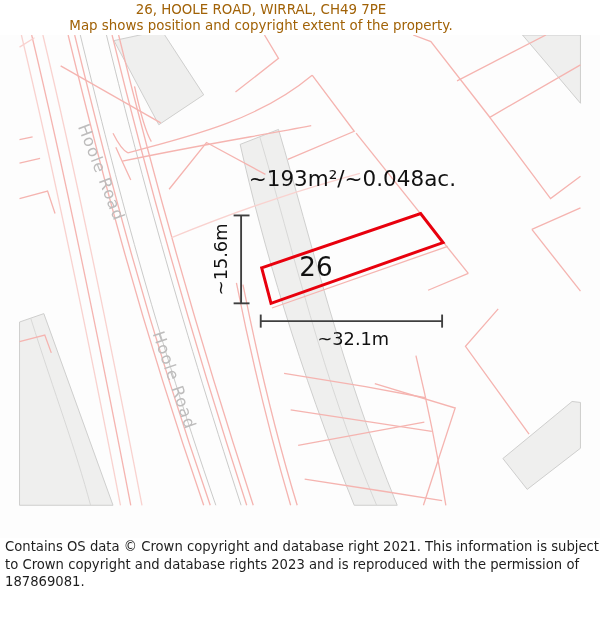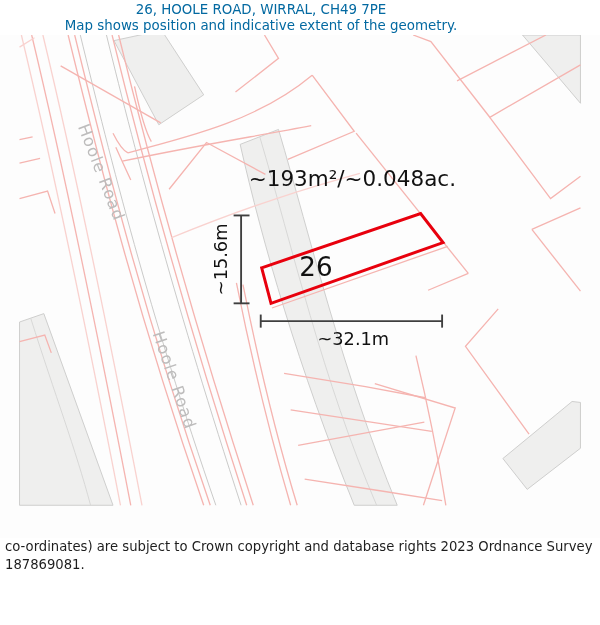--- a/index.html
+++ b/index.html
@@ -3,21 +3,21 @@
 <meta charset="utf-8">
 <style>
   html,body{margin:0;padding:0;}
   body{
     width:600px;height:625px;position:relative;overflow:hidden;
     background:#ffffff;
     font-family:"DejaVu Sans","Liberation Sans",sans-serif;
   }
   .header{
     position:absolute;top:2px;left:0;width:522px;
-    text-align:center;color:#0369a1;
+    text-align:center;color:#a16207;
     font-size:13.4px;line-height:15.8px;
   }
   .map-wrap{
     position:absolute;top:35px;left:0;width:600px;height:503px;
     background:#fdfdfd;
   }
   .map-wrap svg{display:block;}
   .footer{
     position:absolute;top:538px;left:5px;right:2px;
     color:#1e1e1e;font-size:13.2px;line-height:17.5px;
@@ -25,21 +25,21 @@
   .footer div{white-space:nowrap;}
   text{font-family:"DejaVu Sans","Liberation Sans",sans-serif;}
   .maplabel{fill:#111111;}
   .roadlabel{fill:#bdbcbc;letter-spacing:1px;}
 </style>
 </head>
 <body>
 
 <div class="header">
   <div>26, HOOLE ROAD, WIRRAL, CH49 7PE</div>
-  <div>Map shows position and indicative extent of the geometry.</div>
+  <div>Map shows position and copyright extent of the property.</div>
 </div>
 
 <div class="map-wrap">
 <svg width="600" height="503" viewBox="0 35 600 538">
 
   <g fill="#efefee" stroke="#cccccb" stroke-width="1">
     <polygon points="101,41 152,30 197,99 149,131"></polygon>
     <polygon points="538,35 600,35 600,108"></polygon>
     <polygon points="517,488 543,521 600,477 600,428 591,427"></polygon>
     <polygon points="0,342 26,333 100,538 0,538"></polygon>
@@ -116,15 +116,16 @@
   </g>
 
   <text class="maplabel" x="356" y="197" font-size="23" text-anchor="middle">~193m²/~0.048ac.</text>
   <text class="maplabel" x="317" y="293" font-size="28" text-anchor="middle">26</text>
   <text class="maplabel" font-size="19" text-anchor="middle" transform="translate(222,275) rotate(-90)">~15.6m</text>
   <text class="maplabel" x="357" y="367" font-size="19" text-anchor="middle">~32.1m</text>
 </svg>
 </div>
 
 <div class="footer">
-  <div>co-ordinates) are subject to Crown copyright and database rights 2023 Ordnance Survey</div>
+  <div>Contains OS data © Crown copyright and database right 2021. This information is subject</div>
+  <div>to Crown copyright and database rights 2023 and is reproduced with the permission of</div>
   <div>187869081.</div>
 </div>
 
 </body></html>

